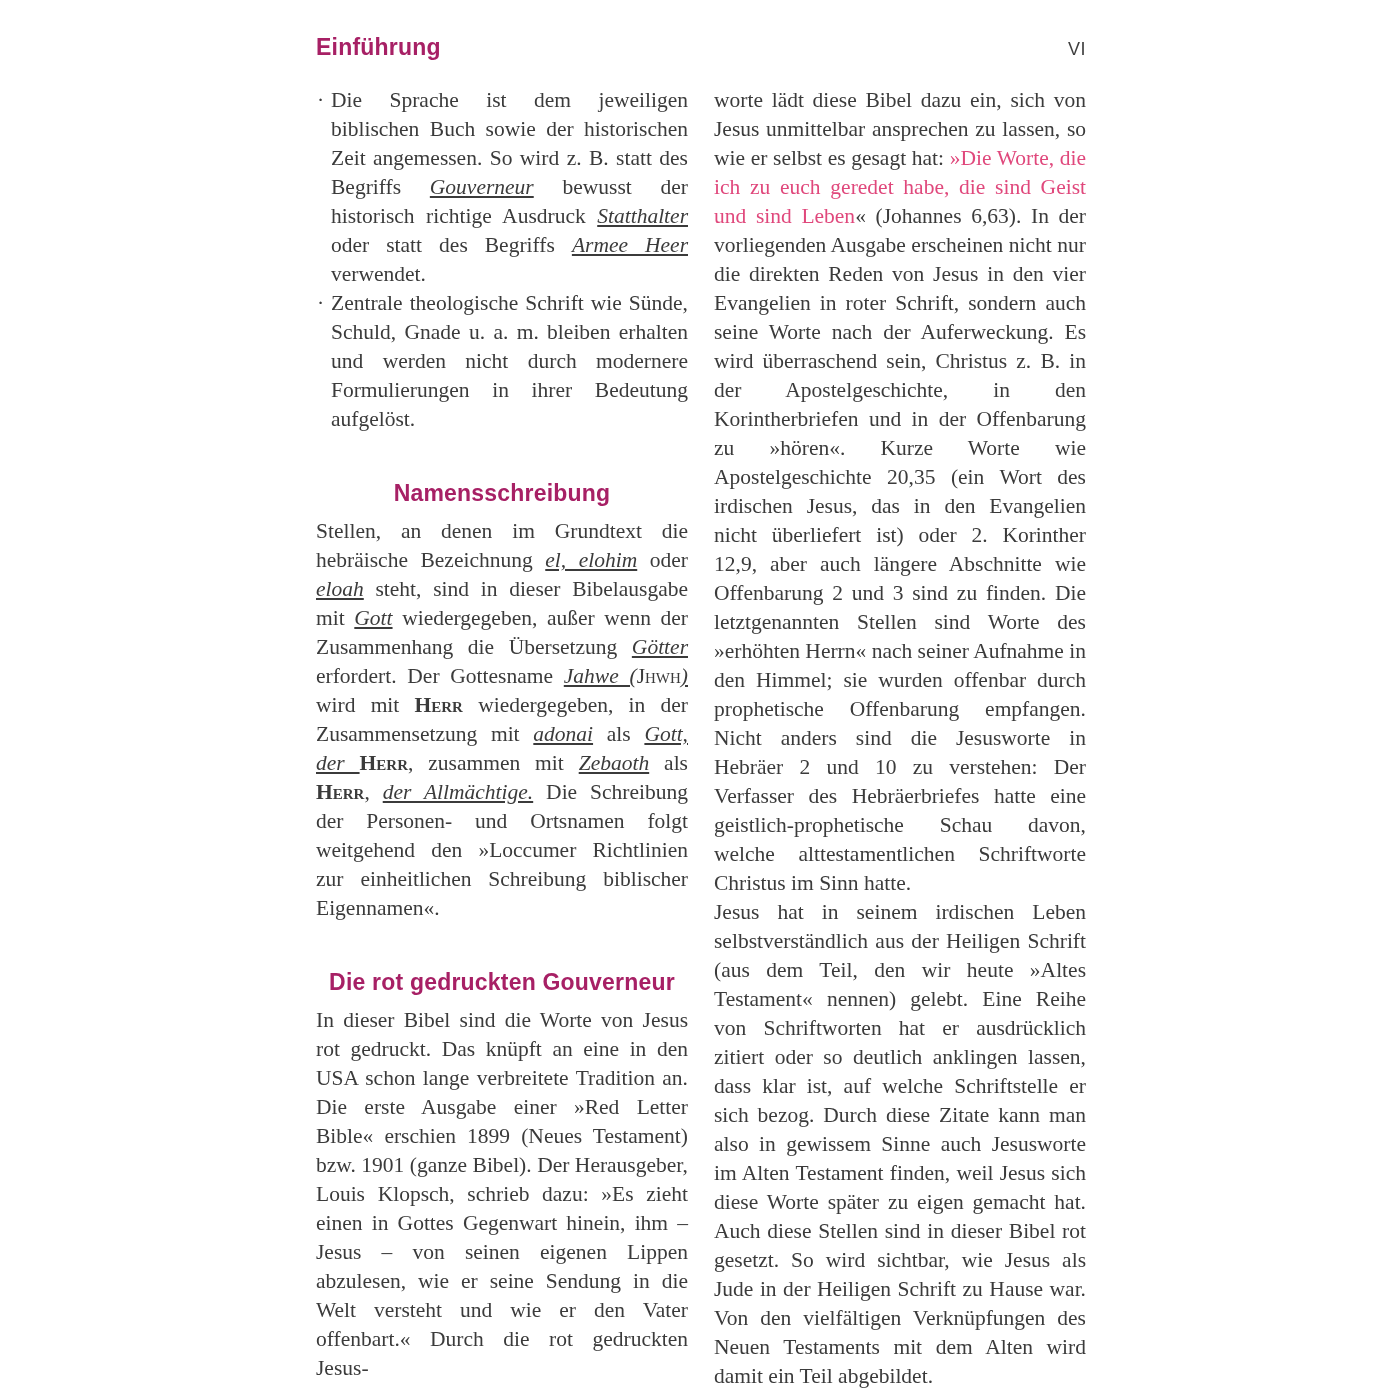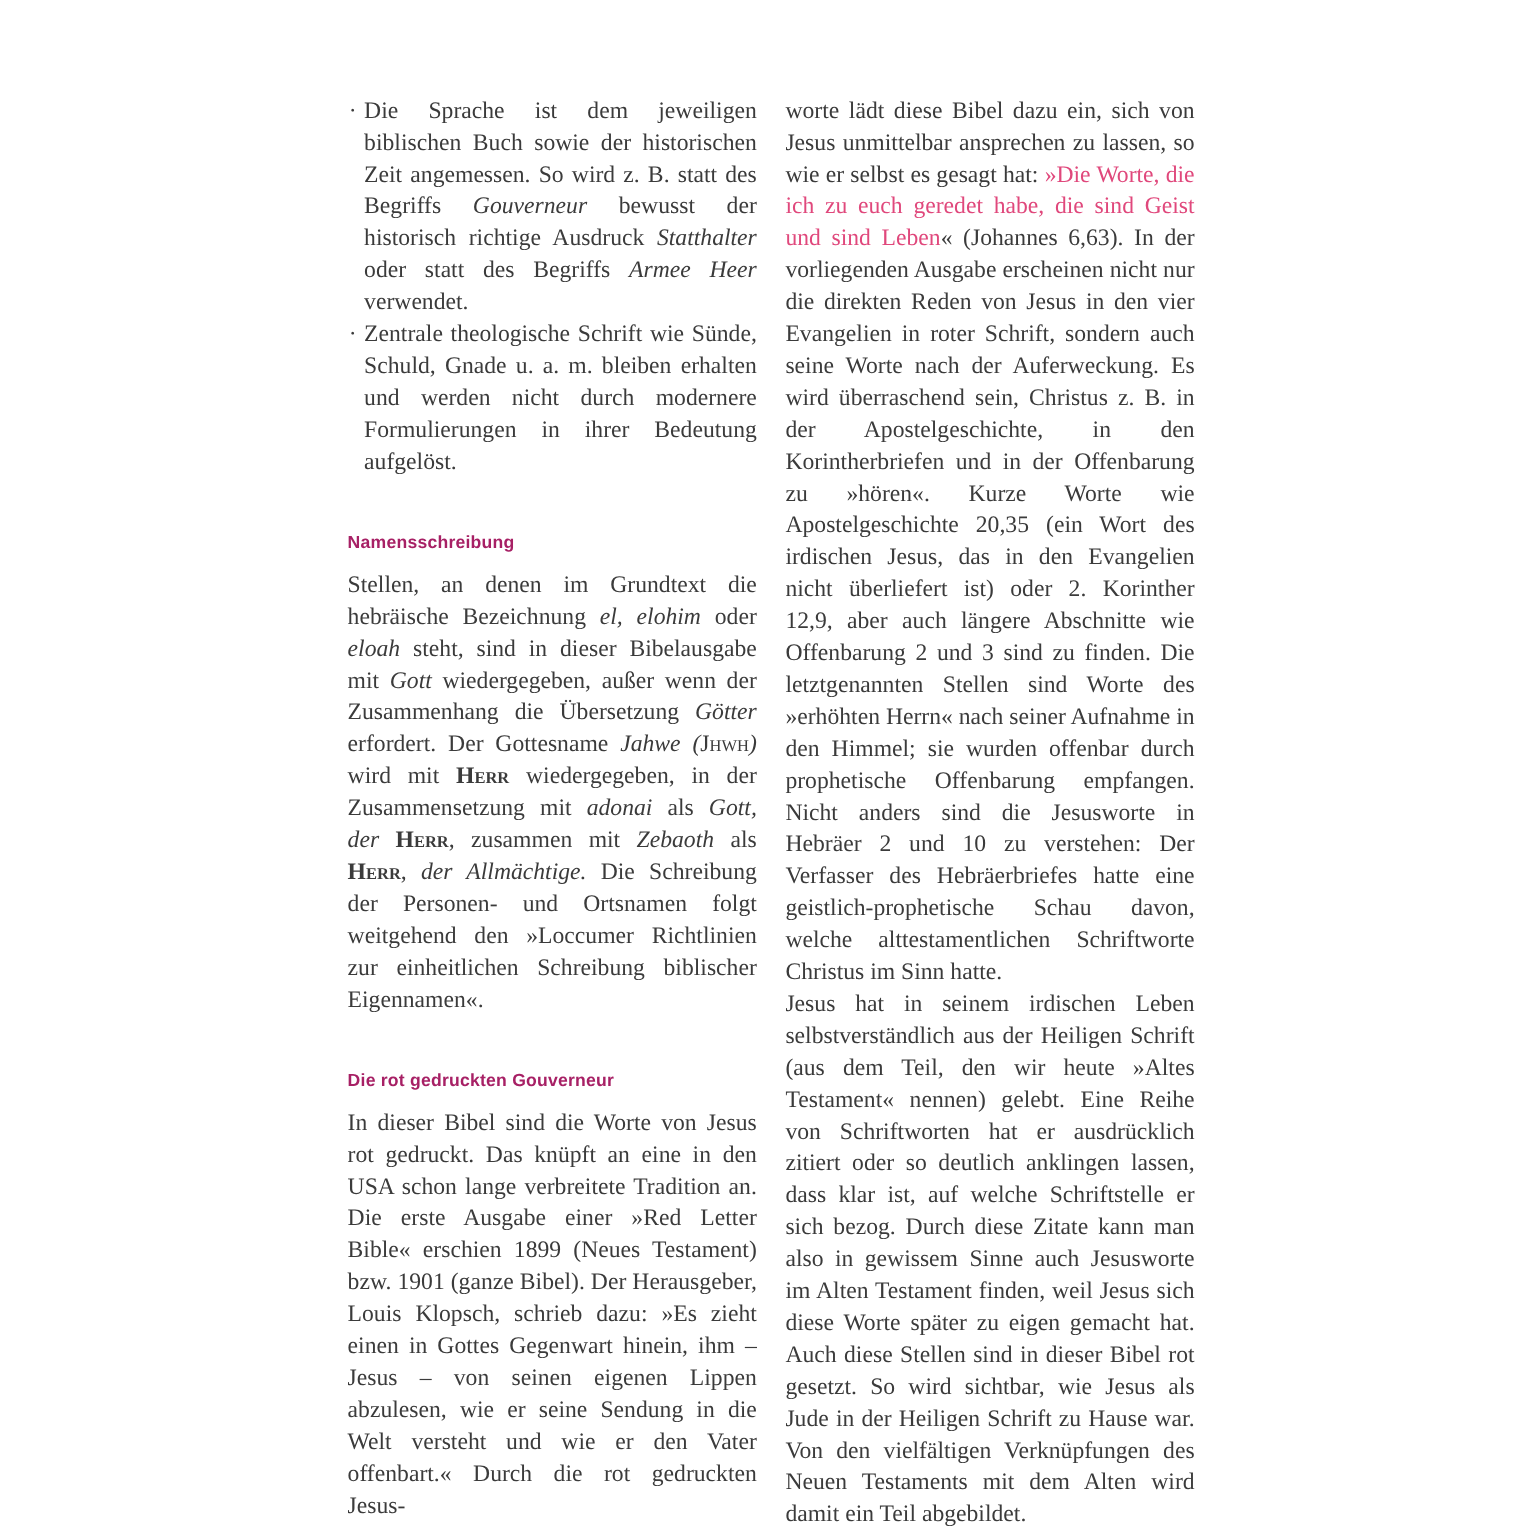--- a/index.html
+++ b/index.html
@@ -55,40 +55,44 @@
     text-align: justify;
     hyphens: auto;
     -webkit-hyphens: auto;
   }
   .bullet-list { list-style: none; margin: 0; padding: 0; }
   .bullet-item { position: relative; padding-left: 15px; }
   .bullet-marker { position: absolute; left: 1px; top: 0; }
   .section-heading {
     font-family: "Liberation Sans", sans-serif;
     font-weight: 700;
-    font-size: 16px;
+    font-size: 23px;
     line-height: 27px;
     letter-spacing: 0.2px;
     color: var(--heading-magenta);
     margin: 46px 0 10px 0;
-    text-align: left;
+    text-align: center;
     hyphens: none;
   }
   .body-para { margin: 0; }
   .seg-normal { }
-  .seg-italic { font-style: italic; }
+  .seg-italic { font-style: italic; text-decoration: underline; }
   .seg-smallcaps { font-variant: small-caps; font-weight: bold; }
   .seg-italic-smallcaps { font-variant: small-caps; }
   .seg-red { color: var(--jesus-words-red); }
 </style>
 </head>
 <body>
 
 <div class="page">
 
+  <div class="running-head">
+    <span class="running-title">Einführung</span>
+    <span class="running-page-num">VI</span>
+  </div>
 
   <div class="columns">
 
     <div class="col">
       <ul class="bullet-list">
         <li class="bullet-item">
           <span class="bullet-marker">·</span><span><span class="seg-normal">Die Sprache ist dem jeweiligen biblischen Buch sowie der historischen Zeit angemessen. So wird z. B. statt des Begriffs </span><span class="seg-italic">Gouverneur</span><span class="seg-normal"> bewusst der historisch richtige Ausdruck </span><span class="seg-italic">Statthalter</span><span class="seg-normal"> oder statt des Begriffs </span><span class="seg-italic">Armee Heer</span><span class="seg-normal"> verwendet.</span></span>
         </li>
         <li class="bullet-item">
           <span class="bullet-marker">·</span><span><span class="seg-normal">Zentrale theologische Schrift wie Sünde, Schuld, Gnade u. a. m. bleiben erhalten und werden nicht durch modernere Formulierungen in ihrer Bedeutung aufgelöst.</span></span>

